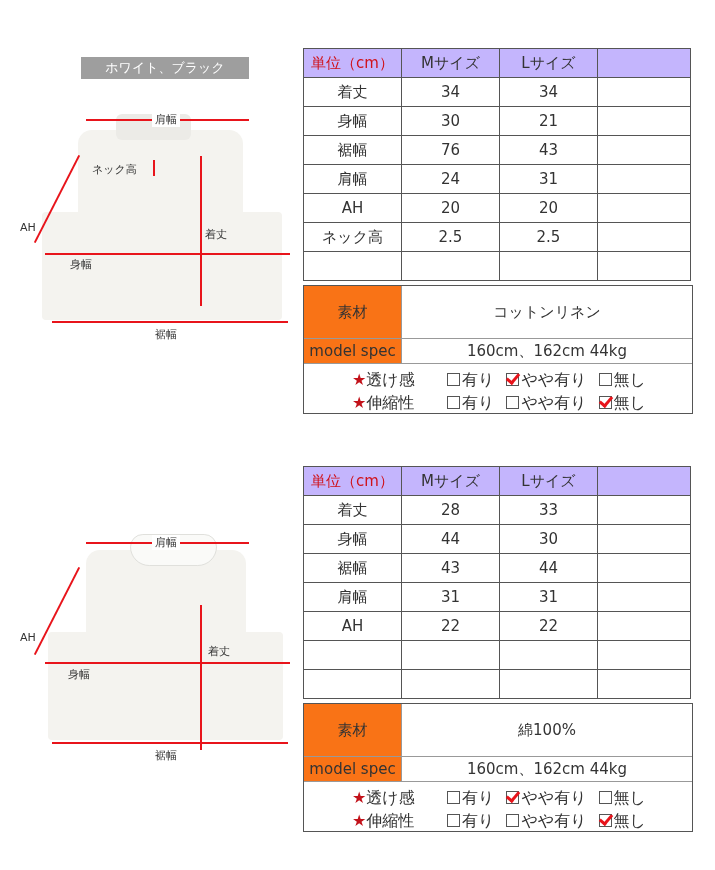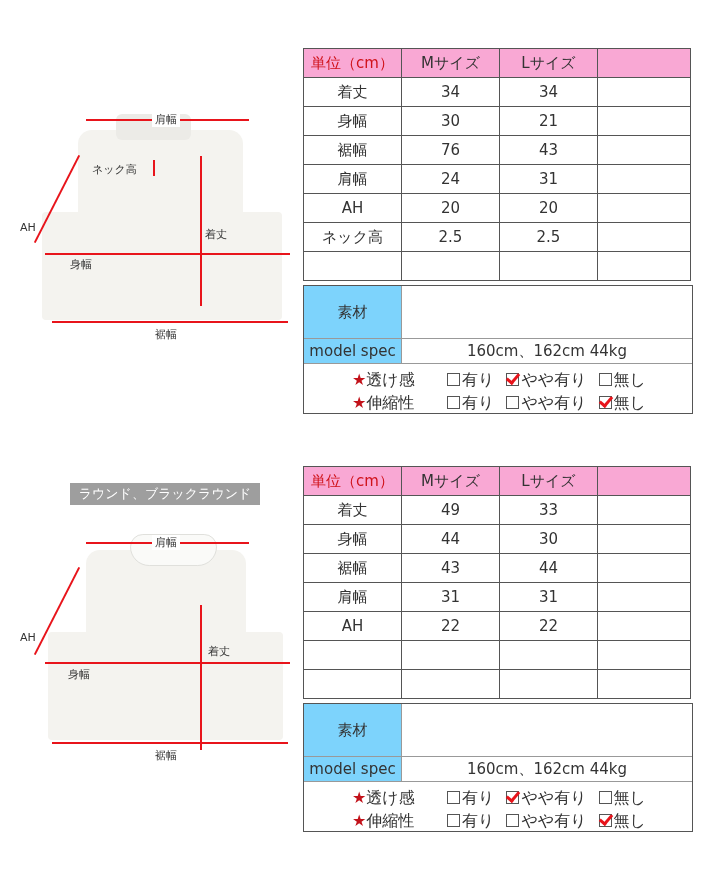--- a/index.html
+++ b/index.html
@@ -7,38 +7,39 @@
          font-family:"DejaVu Sans", "Liberation Sans", sans-serif; color:#333; }
   .section { position:absolute; left:0; width:715px; }
   .label-box { position:absolute; background:#9e9e9e; color:#fff; font-size:13px; text-align:center;
                line-height:22px; height:22px; }
   .diagram { position:absolute; }
   .garment { position:absolute; background:#f4f3ef; }
   .dlabel { position:absolute; font-size:11px; color:#333; white-space:nowrap; }
   .arrow { position:absolute; background:#e8141b; }
   .size-table { position:absolute; border-collapse:collapse; font-size:15px; color:#333; }
   .size-table td { border:1px solid #555; text-align:center; height:28px; padding:0; }
-  .size-table tr.head td { background:#f9a8d4; }
+  .size-table tr.head td { background:#c4b5fd; }
   .size-table td.unit { color:#d0121a; }
   .spec { position:absolute; border:1px solid #555; }
   .spec-row { display:flex; border-bottom:1px solid #999; }
-  .spec-key { background:#7dd3fc; border-right:1px solid #999; width:97px; text-align:center; font-size:15px; display:flex; align-items:center; justify-content:center; }
+  .spec-key { background:#f97316; border-right:1px solid #999; width:97px; text-align:center; font-size:15px; display:flex; align-items:center; justify-content:center; }
   .spec-val { flex:1; text-align:center; font-size:15px; display:flex; align-items:center; justify-content:center; }
   .rating { padding:4px 0; }
   .rating-line { display:flex; font-size:16px; line-height:23px; padding-left:48px; }
   .rating-line .name { width:95px; }
   .rating-line .star { color:#c2121a; }
   .opt { margin-right:12px;text-align:right; }
   .box { display:inline-block; width:11px; height:11px; border:1px solid #555; margin-right:2px; vertical-align:-1px; position:relative; }
   .box.checked::after { content:""; position:absolute; left:2px; top:-3px; width:5px; height:10px; border-right:3px solid #e8141b; border-bottom:3px solid #e8141b; transform:rotate(40deg); }
 </style>
 </head>
 <body>
 
 <div class="section" style="top:0;height:430px;">
+  <div class="label-box" style="left:81px;top:57px;width:168px;">ホワイト、ブラック</div>
 
   <div class="diagram" style="left:0;top:100px;width:300px;height:250px;">
 
     <div class="garment" style="left:78px;top:30px;width:165px;height:190px;border-radius:14px 14px 4px 4px;"></div>
     <div class="garment" style="left:42px;top:112px;width:240px;height:108px;border-radius:4px;"></div>
     <div class="garment" style="left:116px;top:14px;width:75px;height:26px;background:#ecebe7;border-radius:6px;"></div>
 
     <div class="arrow" style="left:86px;top:19px;width:163px;height:2px;"></div>
     <div class="dlabel" style="left:152px;top:12px;background:#fff;padding:0 3px;">肩幅</div>
 
@@ -107,20 +108,21 @@
           <td></td>
           <td></td>
           <td></td>
         </tr>
   </tbody>
     </table>
 
   <div class="spec" style="left:303px;top:285px;width:388px;height:127px;">
     <div class="spec-row" style="height:52px;">
       <div class="spec-key">素材</div>
+      <div class="spec-val">コットンリネン</div>
     </div>
     <div class="spec-row" style="height:24px;">
       <div class="spec-key">model spec</div>
       <div class="spec-val">160cm、162cm 44kg</div>
     </div>
     <div class="rating">
       <div class="rating-line">
         <span class="name"><span class="star">★</span><span>透け感</span></span>
         <span class="opt"><span class="box"></span><span>有り</span></span>
         <span class="opt"><span class="box checked"></span><span>やや有り</span></span>
@@ -130,21 +132,20 @@
         <span class="name"><span class="star">★</span><span>伸縮性</span></span>
         <span class="opt"><span class="box"></span><span>有り</span></span>
         <span class="opt"><span class="box"></span><span>やや有り</span></span>
         <span class="opt"><span class="box checked"></span><span>無し</span></span>
       </div>
     </div>
   </div>
 </div>
 
 <div class="section" style="top:0;height:870px;">
-  <div class="label-box" style="left:70px;top:483px;width:190px;">ラウンド、ブラックラウンド</div>
 
   <div class="diagram" style="left:0;top:520px;width:300px;height:250px;">
     <div class="garment" style="left:86px;top:30px;width:160px;height:190px;border-radius:14px 14px 4px 4px;"></div>
     <div class="garment" style="left:48px;top:112px;width:235px;height:108px;border-radius:4px;"></div>
     <div class="garment" style="left:130px;top:14px;width:85px;height:30px;background:#fafaf8;border:1px solid #e0e0dc;border-radius:20px 20px 30px 30px;"></div>
     <div class="arrow" style="left:86px;top:22px;width:163px;height:2px;"></div>
     <div class="dlabel" style="left:152px;top:15px;background:#fff;padding:0 3px;">肩幅</div>
     <div class="arrow" style="left:200px;top:85px;width:2px;height:145px;"></div>
     <div class="dlabel" style="left:208px;top:124px;">着丈</div>
     <div class="arrow" style="left:56px;top:42px;width:2px;height:98px;transform:rotate(27deg);transform-origin:center;"></div>
@@ -158,21 +159,21 @@
   <table class="size-table" style="left:303px;top:466px;width:388px;">
     <tbody>
         <tr class="head">
       <td class="unit" style="width:97px;">単位（cm）</td>
       <td style="width:97px;">Mサイズ</td>
       <td style="width:97px;">Lサイズ</td>
       <td></td>
     </tr>
     <tr>
           <td>着丈</td>
-          <td>49</td>
+          <td>28</td>
           <td>33</td>
           <td></td>
         </tr>
     <tr>
           <td>身幅</td>
           <td>44</td>
           <td>30</td>
           <td></td>
         </tr>
     <tr>
@@ -204,20 +205,21 @@
           <td></td>
           <td></td>
           <td></td>
         </tr>
   </tbody>
     </table>
 
   <div class="spec" style="left:303px;top:703px;width:388px;height:127px;">
     <div class="spec-row" style="height:52px;">
       <div class="spec-key">素材</div>
+      <div class="spec-val">綿100%</div>
     </div>
     <div class="spec-row" style="height:24px;">
       <div class="spec-key">model spec</div>
       <div class="spec-val">160cm、162cm 44kg</div>
     </div>
     <div class="rating">
       <div class="rating-line">
         <span class="name"><span class="star">★</span><span>透け感</span></span>
         <span class="opt"><span class="box"></span><span>有り</span></span>
         <span class="opt"><span class="box checked"></span><span>やや有り</span></span>

